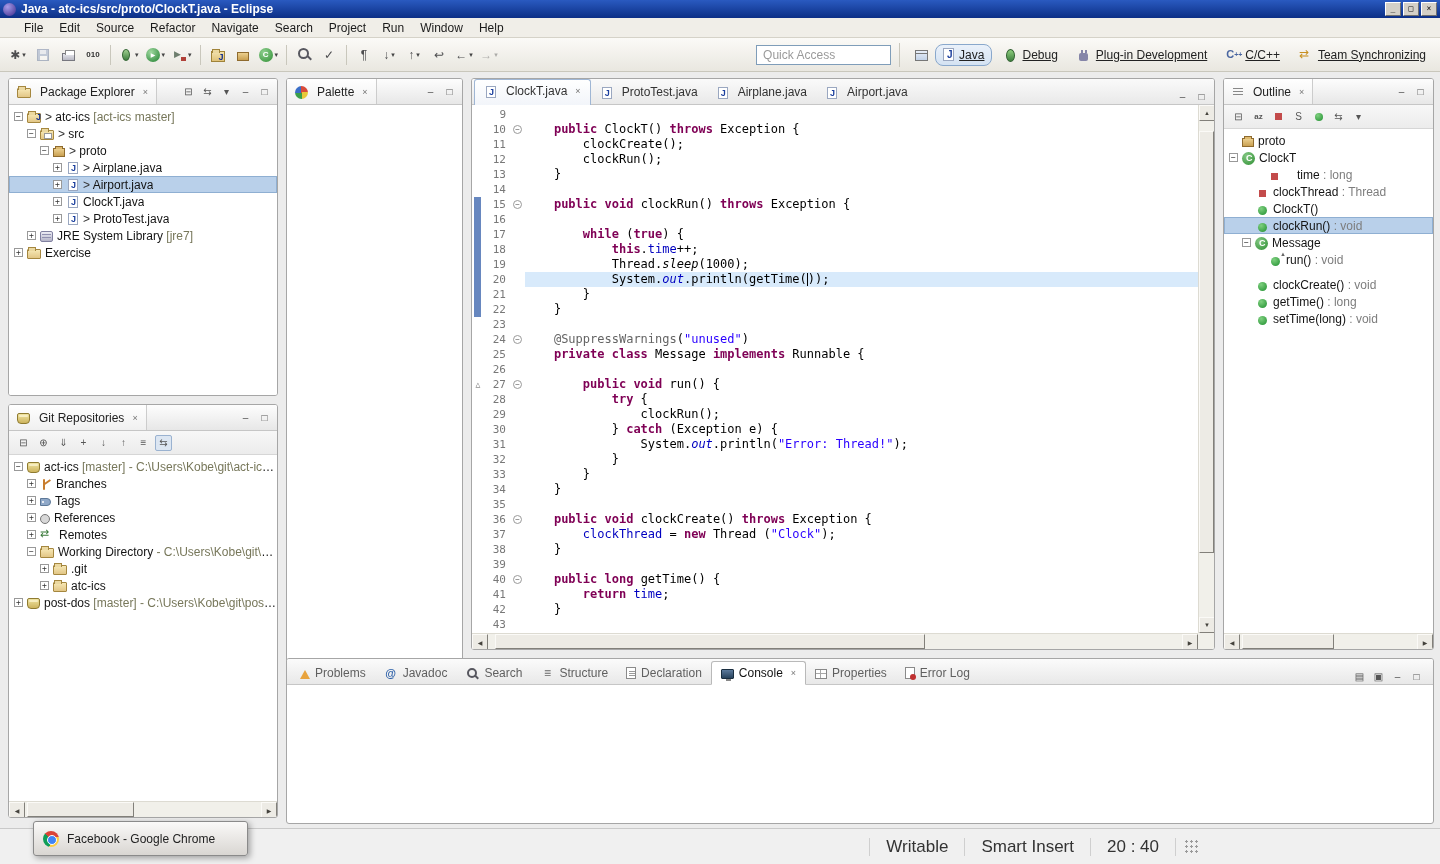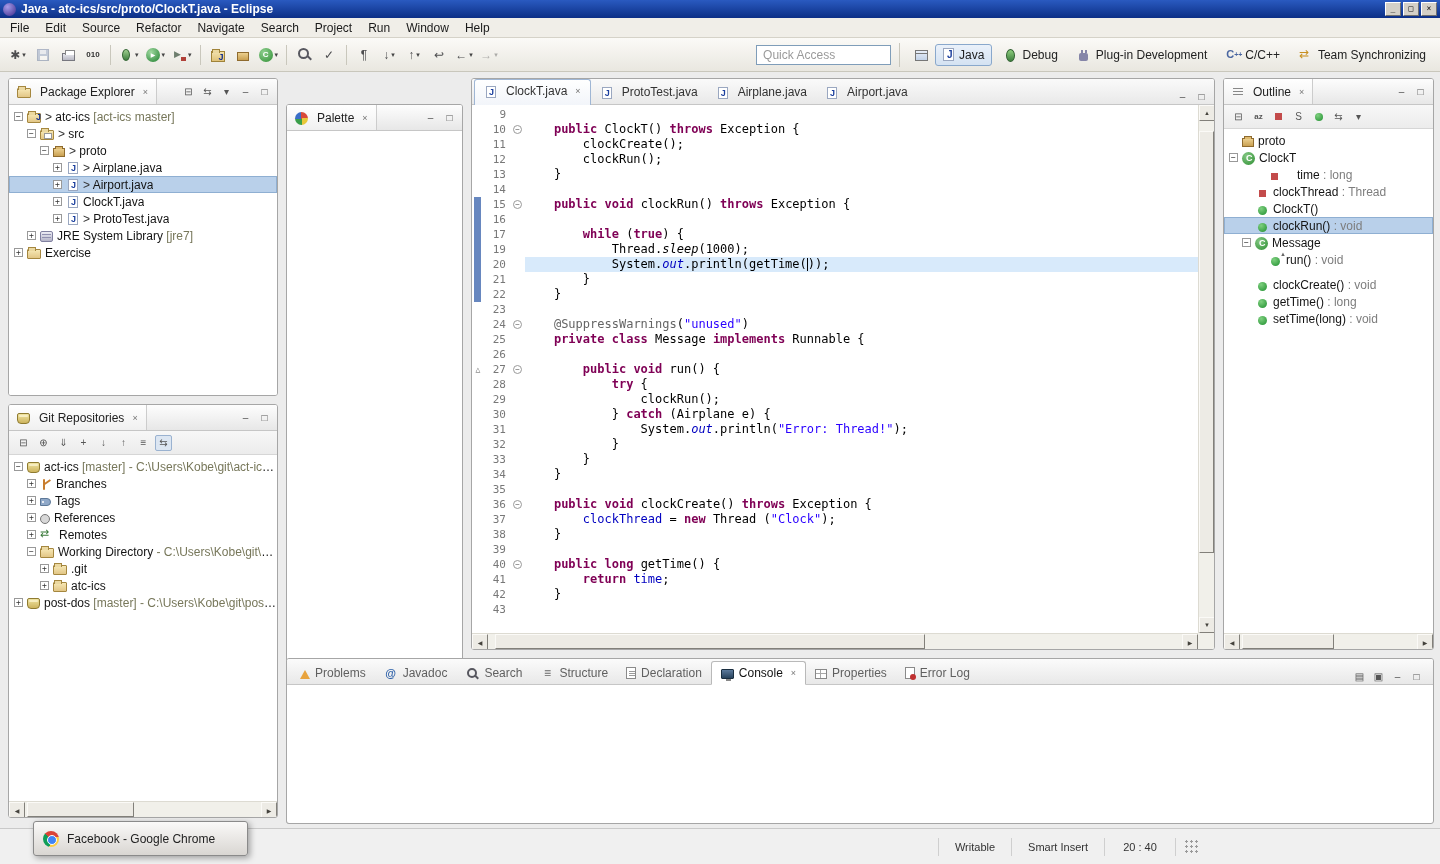--- a/index.html
+++ b/index.html
@@ -9,21 +9,21 @@
   
   .titlebar{position:absolute;left:0;top:0;width:1440px;height:18px;
     background:linear-gradient(#2A5AC0,#0C2F86);display:flex;align-items:center;padding:0 3px;gap:5px;}
   .ecl-icon{width:13px;height:13px;border-radius:50%;background:radial-gradient(circle at 35% 30%,#A89BE8,#3A2A8C);flex:none;}
   .wtitle{color:#fff;font-weight:bold;font-size:12px;white-space:nowrap;}
   .wbtns{margin-left:auto;display:flex;gap:2px;}
   .wb{width:16px;height:14px;background:#D4D0C8;border:1px solid;border-color:#FFF #6F6F6F #6F6F6F #FFF;
     font-size:8px;line-height:12px;text-align:center;color:#111;font-family:"DejaVu Sans Mono",monospace;}
 
   .menubar{position:absolute;left:0;top:18px;width:1440px;height:20px;background:#F0EEE8;
-    border-bottom:1px solid #D5D2C8;display:flex;align-items:center;padding-left:2px;}
+    border-bottom:1px solid #D5D2C8;display:flex;align-items:center;padding-left:16px;}
   .mitem{padding:2px 8px;color:#1A1A1A;}
 
   .maintoolbar{position:absolute;left:0;top:38px;width:1440px;height:34px;
     background:linear-gradient(#FBFAF7,#E9E7E0);border-bottom:1px solid #C9C7BC;
     display:flex;align-items:center;padding:0 6px;}
   .tbuttons{display:flex;align-items:center;gap:1px;}
   .tbtn{height:24px;min-width:24px;padding:0 3px;display:flex;align-items:center;justify-content:center;border-radius:2px;}
   .tbtn.dis{opacity:.4;}
   .tgly{font-size:12px;color:#4E4E50;}
   .tgly.tiny{font-size:8px;font-weight:bold;letter-spacing:0;color:#333;}
@@ -53,21 +53,21 @@
   .tbi-new-java-project::after{content:"J";position:absolute;right:0;bottom:-1px;color:#13308F;font:bold 9px "Liberation Sans",sans-serif;}
   .tbi-new-package{width:12px;height:9px;background:linear-gradient(#EBCF8E,#C9A052);border:1px solid #8F6B2E;margin-top:3px;}
   .tbi-new-class{width:14px;height:14px;border-radius:50%;background:radial-gradient(circle at 35% 30%,#8FCF8F,#2F8F33);display:flex;align-items:center;justify-content:center;}
   .tbi-new-class::before{content:"C";color:#fff;font:bold 8px "Liberation Sans",sans-serif;}
   .tbi-java-search{width:15px;height:15px;}
   .tbi-java-search::before{content:"";position:absolute;left:1px;top:1px;width:7px;height:7px;border:2px solid #57575F;border-radius:50%;}
   .tbi-java-search::after{content:"";position:absolute;left:10px;top:10px;width:5px;height:2px;background:#57575F;transform:rotate(45deg);}
 
   
   .perspectives{display:flex;align-items:center;}
-  .pbtn{display:flex;align-items:center;gap:5px;padding:3px 7px;color:#222;border:1px solid transparent;border-radius:3px;margin-left:2px;white-space:nowrap;}
+  .pbtn{display:flex;align-items:center;gap:5px;padding:3px 7px;color:#222;border:1px solid transparent;border-radius:8px;margin-left:2px;white-space:nowrap;text-decoration:underline;}
   .pbtn.active{background:linear-gradient(#EAF1FA,#D4E2F2);border-color:#89A8CC;}
   .pbtn.iconly{padding:3px 4px;}
   .pic{width:15px;height:14px;position:relative;display:inline-block;flex:none;}
   .pic-java-perspective{background:#fff;border:1px solid #9AA7C0;width:11px;height:13px;}
   .pic-java-perspective::before{content:"J";position:absolute;left:3px;top:0;color:#1B3F9E;font:bold 10px "Liberation Sans",sans-serif;}
   .pic-debug-perspective::before{content:"";position:absolute;left:4px;top:1px;width:7px;height:11px;border-radius:50%;background:linear-gradient(#8FCF7F,#3F7F3F);border:1px solid #2F5F2F;}
   .pic-plugin-perspective::before{content:"";position:absolute;left:3px;top:5px;width:9px;height:8px;background:#8585A8;border-radius:2px;}
   .pic-plugin-perspective::after{content:"";position:absolute;left:5px;top:2px;width:2px;height:3px;background:#8585A8;box-shadow:4px 0 0 #8585A8;}
   .pic-cpp-perspective::before{content:"C";position:absolute;left:1px;top:0;color:#4A66A0;font:bold 11px "Liberation Sans",sans-serif;}
   .pic-cpp-perspective::after{content:"++";position:absolute;left:9px;top:3px;color:#4A66A0;font:bold 7px "Liberation Sans",sans-serif;}
@@ -84,21 +84,21 @@
   .vbtn{min-width:17px;height:16px;display:flex;align-items:center;justify-content:center;font-size:10px;color:#555;border:1px solid transparent;border-radius:2px;padding:0 1px;}
   .vbtn.pressed{background:#DCE6F2;border-color:#9AB2D0;}
   .vbtn .az{font-size:8px;font-weight:bold;color:#555;}
   .vtoolrow{height:24px;flex:none;background:linear-gradient(#F7F7F7,#ECECEC);border-bottom:1px solid #D6D6D6;display:flex;align-items:center;padding:0 6px;gap:3px;}
   .vbody{flex:1;overflow:hidden;padding-top:3px;background:#fff;}
   .tclose{font-size:9px;color:#777;margin-left:3px;}
   .mini-field{width:7px;height:7px;background:#C34B4B;display:inline-block;}
   .mini-dot{width:8px;height:8px;border-radius:50%;background:radial-gradient(circle at 35% 30%,#7FD07F,#1F8F2F);display:inline-block;}
 
   #pkg{left:8px;top:78px;width:270px;height:318px;}
-  #palette{left:286px;top:78px;width:177px;height:720px;margin-top:26px;}
+  #palette{left:286px;top:78px;width:177px;height:720px;}
   #git{left:8px;top:404px;width:270px;height:414px;}
   #editor{left:471px;top:78px;width:744px;height:572px;}
   #outline{left:1223px;top:78px;width:211px;height:572px;}
   #console{left:286px;top:658px;width:1148px;height:166px;}
 
   
   .trow{height:17px;display:flex;align-items:center;font-size:12px;color:#141414;white-space:nowrap;overflow:hidden;}
   .trow.sel{background:#B9D0EA;box-shadow:inset 0 0 0 1px #8FAFD2;}
   .tw{flex:none;width:9px;height:9px;border:1px solid #999;background:#fff;color:#333;
     font:8px/7px "DejaVu Sans Mono",monospace;text-align:center;margin:0 4px 0 2px;}
@@ -194,21 +194,21 @@
   .ci-console{width:13px;height:10px;background:linear-gradient(#5C7A9C,#27425C);border:1px solid #1A2E40;border-radius:1px;margin-top:1px;}
   .ci-console::after{content:"";position:absolute;left:4px;bottom:-3px;width:5px;height:2px;background:#888;}
   .ci-properties{width:12px;height:10px;background:#fff;border:1px solid #888;margin-top:2px;}
   .ci-properties::before{content:"";position:absolute;left:0;top:3px;right:0;height:1px;background:#A8A8A8;}
   .ci-properties::after{content:"";position:absolute;left:4px;top:0;bottom:0;width:1px;background:#A8A8A8;}
   .ci-error-log{width:10px;height:12px;background:#fff;border:1px solid #8A8A8A;}
   .ci-error-log::after{content:"";position:absolute;right:-2px;bottom:-2px;width:6px;height:6px;background:#C03030;border-radius:50%;}
 
   
   .statusbar{position:absolute;left:0;top:828px;width:1440px;height:36px;background:#F0F0F0;
-    border-top:1px solid #C9C9C9;display:flex;align-items:center;font-size:11px;color:#333;}
+    border-top:1px solid #C9C9C9;display:flex;align-items:center;font-size:17px;color:#333;}
   .sspacer{flex:1;}
   .send{width:240px;flex:none;}
   .scell{padding:0 16px;min-width:70px;text-align:center;white-space:nowrap;}
   .ssep{width:1px;height:18px;background:#CFCFCF;flex:none;}
   .sgrip{width:16px;height:16px;flex:none;margin-left:8px;
     background:radial-gradient(circle,#9A9A9A 1px,transparent 1.4px) 0 0/5px 5px;}
 
   
   .chromewin{position:absolute;left:33px;top:821px;width:215px;height:35px;z-index:30;
     background:linear-gradient(#FAF9F8,#D9D6D2);border:1px solid #8A8A8A;border-radius:3px;
@@ -581,20 +581,26 @@
           <span class="ctext"></span>
         </div>
         <div class="cline">
           <span class="ruler range"></span>
           <span class="lnum">17</span>
           <span class="foldc"></span>
           <span class="ctext"><span class="tk-p">        </span><span class="tk-k">while</span><span class="tk-p"> (</span><span class="tk-k">true</span><span class="tk-p">) {</span></span>
         </div>
         <div class="cline">
           <span class="ruler range"></span>
+          <span class="lnum">18</span>
+          <span class="foldc"></span>
+          <span class="ctext"><span class="tk-p">            </span><span class="tk-k">this</span><span class="tk-p">.</span><span class="tk-f">time</span><span class="tk-p">++;</span></span>
+        </div>
+        <div class="cline">
+          <span class="ruler range"></span>
           <span class="lnum">19</span>
           <span class="foldc"></span>
           <span class="ctext"><span class="tk-p">            Thread.</span><span class="tk-sm">sleep</span><span class="tk-p">(1000);</span></span>
         </div>
         <div class="cline cur">
           <span class="ruler range"></span>
           <span class="lnum">20</span>
           <span class="foldc"></span>
           <span class="ctext"><span class="tk-p">            System.</span><span class="tk-sf">out</span><span class="tk-p">.println(getTime(</span><span class="caret"></span><span class="tk-p">));</span></span>
         </div>
@@ -653,21 +659,21 @@
         <div class="cline">
           <span class="ruler"></span>
           <span class="lnum">29</span>
           <span class="foldc"></span>
           <span class="ctext"><span class="tk-p">                clockRun();</span></span>
         </div>
         <div class="cline">
           <span class="ruler"></span>
           <span class="lnum">30</span>
           <span class="foldc"></span>
-          <span class="ctext"><span class="tk-p">            } </span><span class="tk-k">catch</span><span class="tk-p"> (Airplane e) {</span></span>
+          <span class="ctext"><span class="tk-p">            } </span><span class="tk-k">catch</span><span class="tk-p"> (Exception e) {</span></span>
         </div>
         <div class="cline">
           <span class="ruler"></span>
           <span class="lnum">31</span>
           <span class="foldc"></span>
           <span class="ctext"><span class="tk-p">                System.</span><span class="tk-sf">out</span><span class="tk-p">.println(</span><span class="tk-s">"Error: Thread!"</span><span class="tk-p">);</span></span>
         </div>
         <div class="cline">
           <span class="ruler"></span>
           <span class="lnum">32</span>

